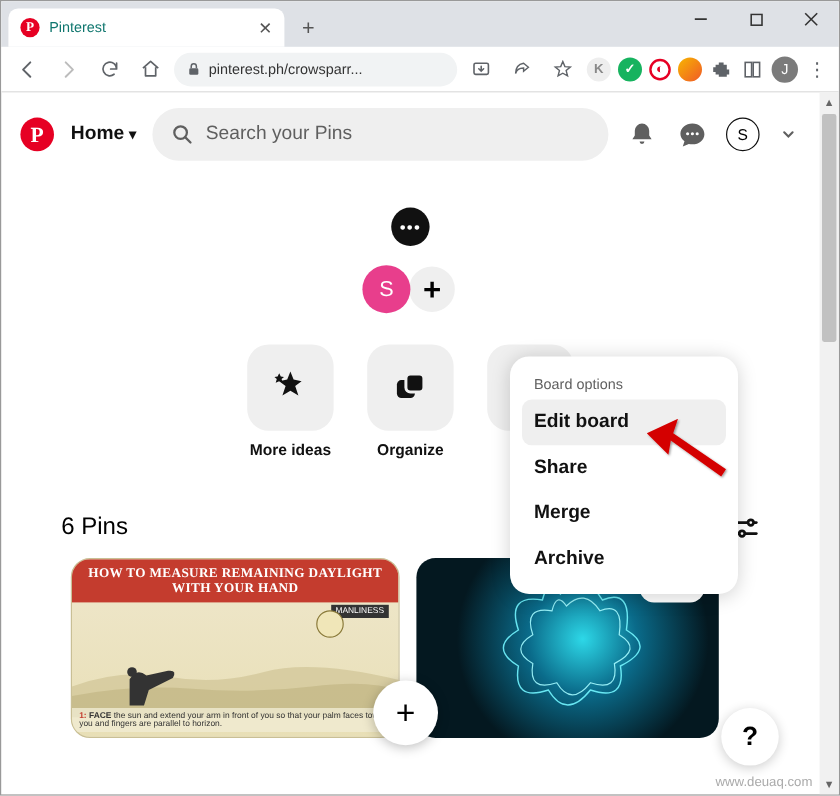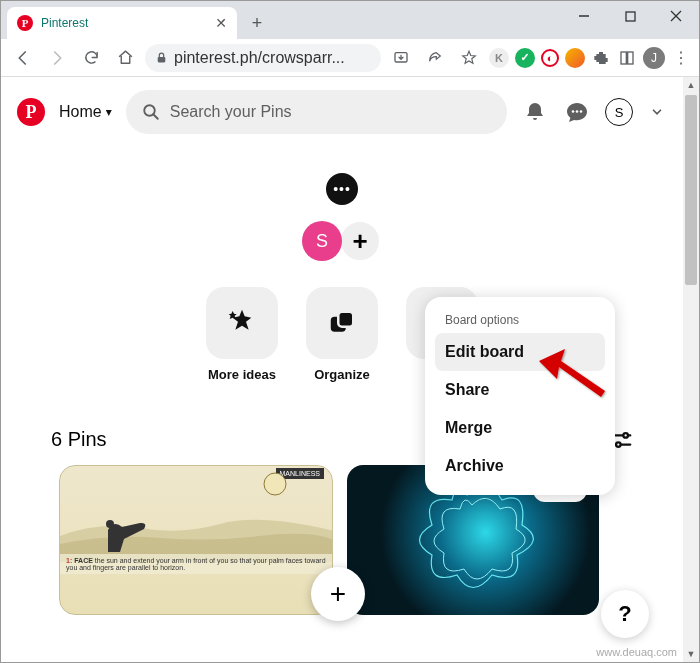--- a/index.html
+++ b/index.html
@@ -12,40 +12,40 @@
   .tab-title { font-size: 12px; color: #0f766e; flex: 1; }
   .tab-close { font-size: 14px; color: #555; cursor: pointer; }
   .newtab { width: 28px; height: 28px; display: flex; align-items: center; justify-content: center; font-size: 18px; color: #555; margin-left: 6px; margin-bottom: 2px; cursor:pointer; }
   .wincontrols { position: absolute; right: 0; top: 0; display: flex; }
   .wincontrols div { width: 46px; height: 30px; display: flex; align-items: center; justify-content: center; font-size: 14px; color: #333; }
 
   
   .addrbar { height: 38px; background: #fff; border-bottom: 1px solid #ddd; display: flex; align-items: center; padding: 0 8px; gap: 6px; }
   .nav-icon { width: 28px; height: 28px; display: flex; align-items: center; justify-content: center; color: #5f6368; border-radius: 50%; }
   .nav-icon.disabled { color: #b0b0b0; }
-  .addr-field { flex: 1; background: #f1f3f4; border-radius: 14px; height: 28px; display: flex; align-items: center; padding: 0 10px; gap: 6px; font-size: 16px; color: #333; }
+  .addr-field { flex: 1; background: #f1f3f4; border-radius: 14px; height: 28px; display: flex; align-items: center; padding: 0 10px; gap: 6px; font-size: 12px; color: #333; }
   .lock { color: #5f6368; }
   .ext-icons { display: flex; align-items: center; gap: 6px; }
   .ext { width: 20px; height: 20px; border-radius: 50%; display: flex; align-items: center; justify-content: center; font-size: 11px; font-weight: bold; }
   .avatar-j { width: 22px; height: 22px; border-radius: 50%; background: #7b7b7b; color: #fff; display: flex; align-items: center; justify-content: center; font-size: 12px; }
   .menu-dots { width: 20px; display:flex; align-items:center; justify-content:center; color:#5f6368; }
 
   
   .content-wrap { position: relative; height: calc(663px - 38px - 38px - 2px); }
   .scrollbar { position: absolute; right: 0; top: 0; bottom: 0; width: 16px; background: #f1f1f1; }
   .scrollbar .thumb { position: absolute; left: 2px; right: 2px; top: 18px; height: 190px; background: #c1c1c1; border-radius: 2px; }
   .scrollbar .arrow { position:absolute; left:0; right:0; height:16px; display:flex; align-items:center; justify-content:center; font-size:9px; color:#666; }
   .scrollbar .arrow.up { top:0; }
   .scrollbar .arrow.down { bottom:0; }
   .content { position: absolute; left: 0; right: 16px; top: 0; bottom: 0; overflow: hidden; }
 
   
   .pin-header { height: 70px; display: flex; align-items: center; padding: 0 16px; gap: 14px; }
   .pin-logo { width: 28px; height: 28px; border-radius: 50%; background: #e60023; color:#fff; display:flex; align-items:center; justify-content:center; font-family: Georgia, serif; font-weight:bold; font-size:18px; }
-  .home-btn { display: flex; align-items: center; gap: 4px; font-weight: 400; font-size: 16px; color: #111; cursor:pointer; }
+  .home-btn { display: flex; align-items: center; gap: 4px; font-weight: 700; font-size: 16px; color: #111; cursor:pointer; }
   .chev { font-size: 12px; }
   .search-pill { flex: 1; background: #efefef; border-radius: 24px; height: 44px; display: flex; align-items: center; padding: 0 16px; gap: 10px; color: #5f5f5f; font-size: 16px; }
   .hdr-icon { width: 28px; height: 28px; color: #5f5f5f; display:flex; align-items:center; justify-content:center; }
   .profile-s { width: 28px; height: 28px; border: 1.5px solid #111; border-radius: 50%; display:flex; align-items:center; justify-content:center; font-size:13px; font-weight:500; }
 
   
   .board-title-row { display:flex; align-items:center; justify-content:center; gap:12px; margin-top: 26px; }
   .board-title { font-size: 36px; font-weight: 700; color: #111; }
   .dots-btn { width: 32px; height: 32px; border-radius: 50%; background: #111; color:#fff; display:flex; align-items:center; justify-content:center; font-size:14px; letter-spacing:1px; cursor:pointer; }
 
@@ -271,20 +271,24 @@
             <line x1="3" y1="7" x2="21" y2="7" stroke="#111" stroke-width="2.5" stroke-linecap="round"></line>
             <circle cx="16" cy="7" r="2.5" fill="#fff" stroke="#111" stroke-width="2.5"></circle>
             <line x1="3" y1="17" x2="21" y2="17" stroke="#111" stroke-width="2.5" stroke-linecap="round"></line>
             <circle cx="8" cy="17" r="2.5" fill="#fff" stroke="#111" stroke-width="2.5"></circle>
           </svg>
       </div>
     </div>
 
     <div class="pins-grid">
       <div class="pin-card pin1">
+        <div class="pin1-banner">
+          <div>HOW TO MEASURE REMAINING DAYLIGHT</div>
+          <div>WITH YOUR HAND</div>
+        </div>
         <div class="pin1-body">
           <div class="pin1-ribbon">MANLINESS</div>
           <svg width="274" height="96" viewBox="0 0 274 96" style="position:absolute;top:0;left:0">
             <path d="M0 70 Q40 55 80 62 T160 58 T274 65 L274 96 L0 96 Z" fill="#cbbf8f" opacity="0.6"></path>
             <path d="M0 78 Q50 68 100 72 T200 70 T274 74 L274 96 L0 96 Z" fill="#b9ad7a" opacity="0.5"></path>
             <circle cx="215" cy="18" r="11" fill="#f0e6b8" stroke="#8a7a3a" stroke-width="1"></circle>
             <path d="M48 86 l0 -22 q6 -10 14 -3 l18 -4 q8 -1 4 6 l-20 10 l-4 13 z" fill="#333"></path>
             <circle cx="50" cy="58" r="4" fill="#333"></circle>
           </svg>
           <div class="pin1-caption">

